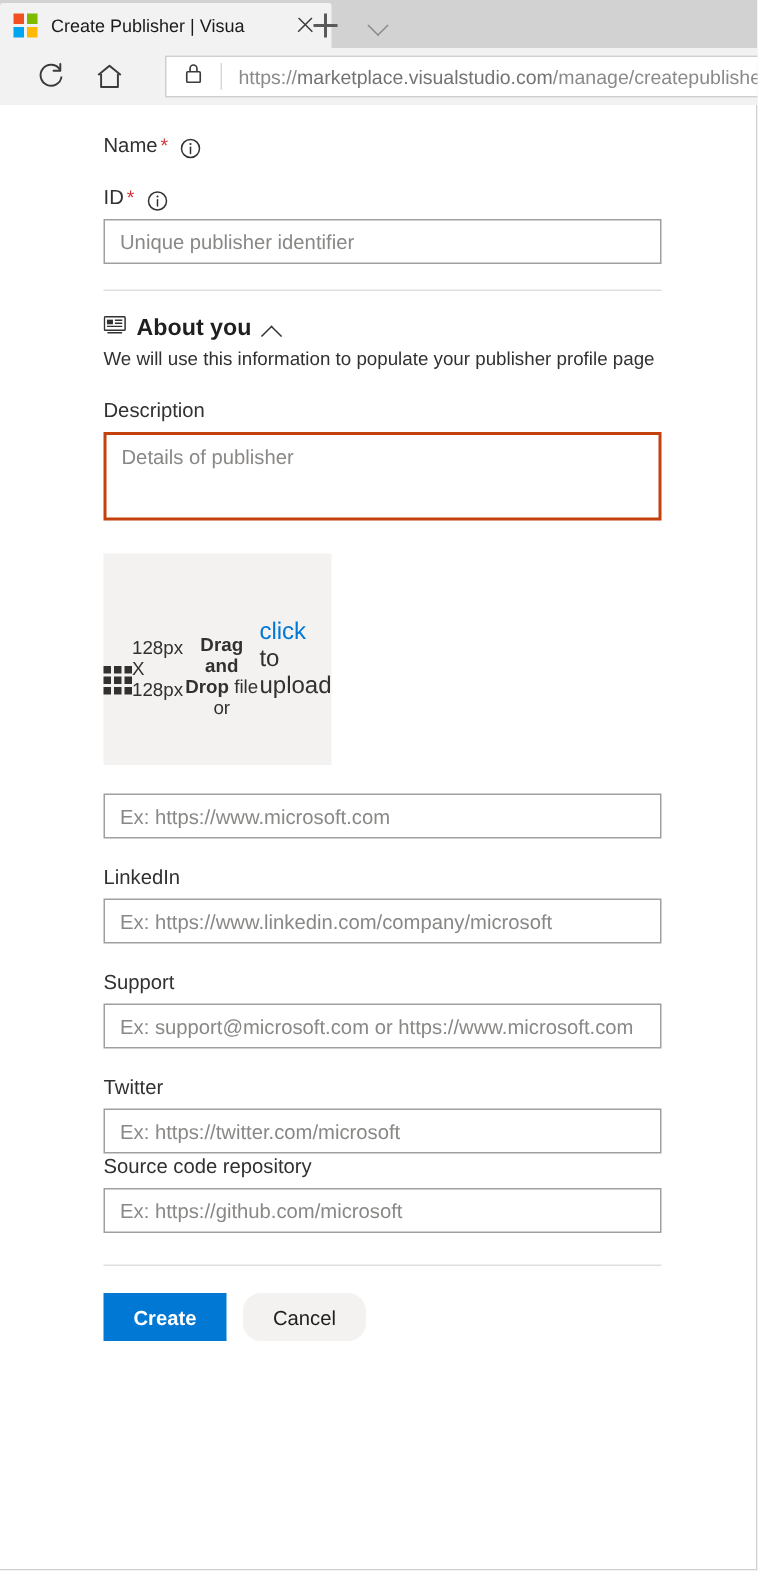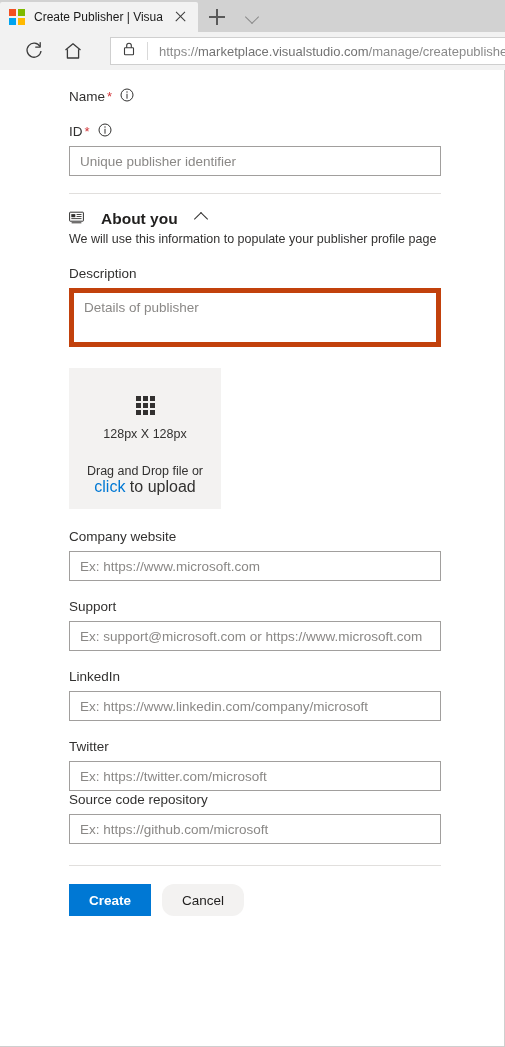--- a/index.html
+++ b/index.html
@@ -13,21 +13,21 @@
 
   
   #browser-chrome {
     position: absolute; left: 0; top: 0; width: 505px; height: 70px;
     background: #d2d2d2;
   }
   #tab-strip {
     position: absolute; left: 0; top: 0; width: 505px; height: 32px;
   }
   #tab-active {
-    position: absolute; left: 0; top: 2px; width: 198px; height: 30px;
+    position: absolute; left: 0; top: 2px; width: 221px; height: 30px;
     background: #f2f2f2;
     border-top-left-radius: 2px; border-top-right-radius: 2px;
     display: flex; align-items: center;
   }
   #favicon {
     width: 16px; height: 16px; margin-left: 9px; flex: 0 0 16px;
     display: grid; grid-template-columns: 7px 7px; grid-template-rows: 7px 7px;
     gap: 2px;
   }
   #favicon i { display: block; }
@@ -100,80 +100,80 @@
     background: #ffffff;
     border-right: 1px solid #cfcfcf;
     border-bottom: 1px solid #cfcfcf;
     overflow: hidden;
   }
   #form { position: relative; padding: 18px 0 0 69px; }
 
   .field { margin-bottom: 17px; }
   .field-label {
     font-size: 13.5px; color: #323130; line-height: 18px;
-    display: flex; align-items: flex-start; margin-bottom: 5px;
+    display: flex; align-items: flex-end; margin-bottom: 5px;
   }
   .req { color: #d13438; margin-left: 2px; font-size: 13px; }
   .info-icon { margin-left: 8px; display: inline-flex; }
   .txt-input {
     width: 372px; height: 30px;
     border: 1px solid #a19f9d; background: #fff;
     font-family: "Liberation Sans", sans-serif;
     font-size: 13.5px; color: #323130; padding: 0 10px;
     outline: none;
   }
   .txt-input::placeholder { color: #8a8886; }
   .txt-area {
     width: 372px; height: 59px; resize: none;
-    border: 5px solid #c2410c; background: #fff;
+    border: 2px solid #c2410c; background: #fff;
     font-family: "Liberation Sans", sans-serif;
     font-size: 13.5px; color: #323130; padding: 7px 10px;
     outline: none;
   }
   .txt-area::placeholder { color: #8a8886; }
 
   .divider {
     width: 372px; height: 1px; background: #e1dfdd; margin: 13px 0 16px 0;
   }
 
   #about-head {
-    display: flex; align-items: flex-start; gap: 17px; margin-bottom: 4px;
+    display: flex; align-items: flex-end; gap: 7px; margin-bottom: 4px;
   }
   #about-title {
     font-size: 15.5px; font-weight: bold; color: #201f1e;
   }
   #about-sub {
     font-size: 12.5px; color: #323130; margin-bottom: 19px;
   }
   #chevron-up {
     width: 13px; height: 13px; position: relative; cursor: pointer;
   }
   #chevron-up::before {
     content: ""; position: absolute; left: 1px; top: 4px;
     width: 9px; height: 9px;
     border-left: 1.4px solid #323130; border-top: 1.4px solid #323130;
     transform: rotate(45deg);
   }
 
   #dropzone {
     width: 152px; height: 141px; background: #f3f2f1;
-    display: flex; flex-direction: column; align-items: center;
+    display: flex; flex-direction: row; align-items: center;
     cursor: pointer;
   }
   #grid-icon {
     margin-top: 28px;
     display: grid; grid-template-columns: repeat(3, 5px);
     grid-template-rows: repeat(3, 5px); gap: 2px;
   }
   #grid-icon i { display: block; background: #323130; }
   #dz-size { margin-top: 12px; font-size: 12.5px; color: #323130; }
   #dz-drag {
     margin-top: 23px; font-size: 12.5px; color: #323130; text-align: center;
   }
-  #dz-drag b { font-weight: normal; }
+  #dz-drag b { font-weight: bold; }
   #dz-click { font-size: 16px; color: #323130; }
   #dz-click a { color: #0078d4; text-decoration: none; }
 
   #actions { display: flex; gap: 11px; }
   .btn {
     height: 32px; min-width: 82px; padding: 0 18px;
     font-family: "Liberation Sans", sans-serif;
     font-size: 13.5px; font-weight: bold; cursor: pointer;
     border: none; display: inline-flex; align-items: center; justify-content: center;
   }
@@ -294,38 +294,35 @@
             <i></i>
             <i></i>
         </div>
         <div id="dz-size">128px X 128px</div>
         <div id="dz-drag"><b id="dz-drag-b">Drag and Drop</b><span id="dz-drag-r"> file or</span></div>
         <div id="dz-click"><a id="dz-click-a">click</a><span id="dz-click-r"> to upload</span></div>
       </div>
     </div>
 
     <div class="field">
-      <div class="field-label">
-        <span>Company website</span>
-      </div>
       <input class="txt-input" type="text" value="" placeholder="Ex: https://www.microsoft.com" style="">
     </div>
 
     <div class="field">
       <div class="field-label">
+        <span>LinkedIn</span>
+      </div>
+      <input class="txt-input" type="text" value="" placeholder="Ex: https://www.linkedin.com/company/microsoft" style="">
+    </div>
+
+    <div class="field">
+      <div class="field-label">
         <span>Support</span>
       </div>
       <input class="txt-input" type="text" value="" placeholder="Ex: support@microsoft.com or https://www.microsoft.com" style="">
-    </div>
-
-    <div class="field">
-      <div class="field-label">
-        <span>LinkedIn</span>
-      </div>
-      <input class="txt-input" type="text" value="" placeholder="Ex: https://www.linkedin.com/company/microsoft" style="">
     </div>
 
     <div class="field" style="margin-bottom:0;">
       <div class="field-label">
         <span>Twitter</span>
       </div>
       <input class="txt-input" type="text" value="" placeholder="Ex: https://twitter.com/microsoft" style="">
     </div>
 
     <div class="field">

